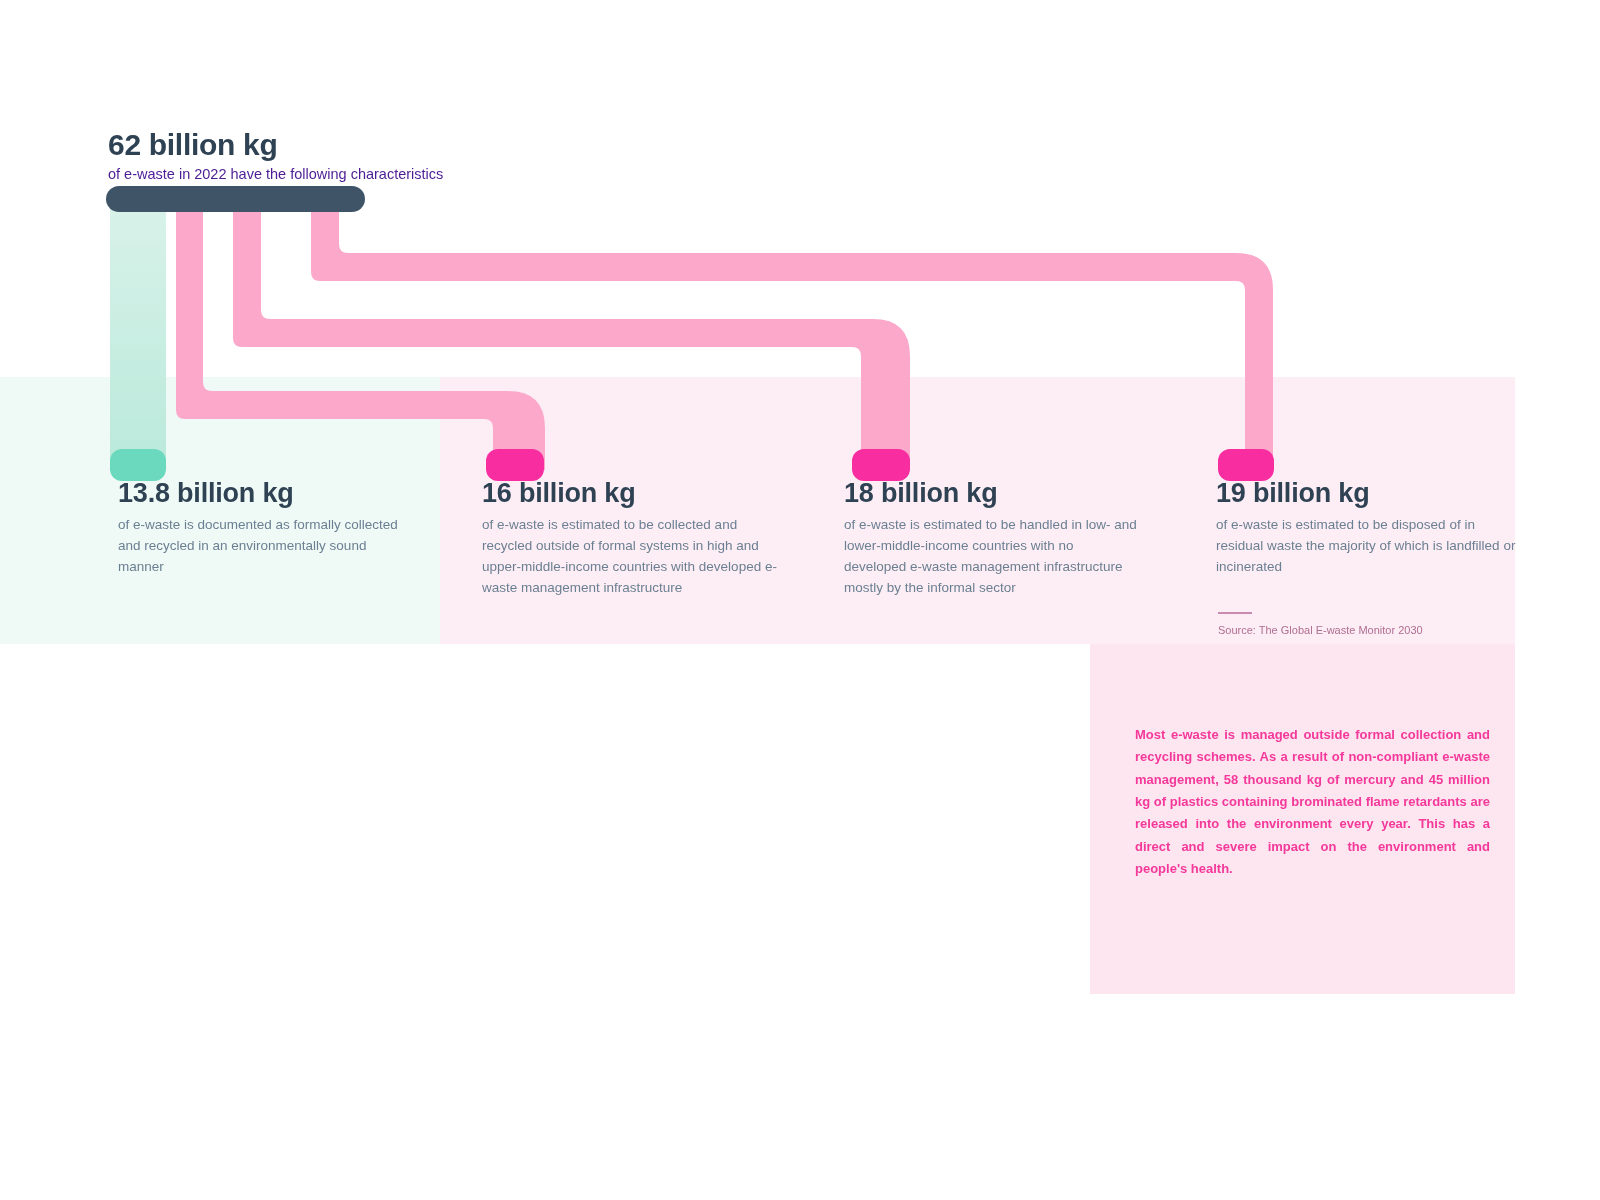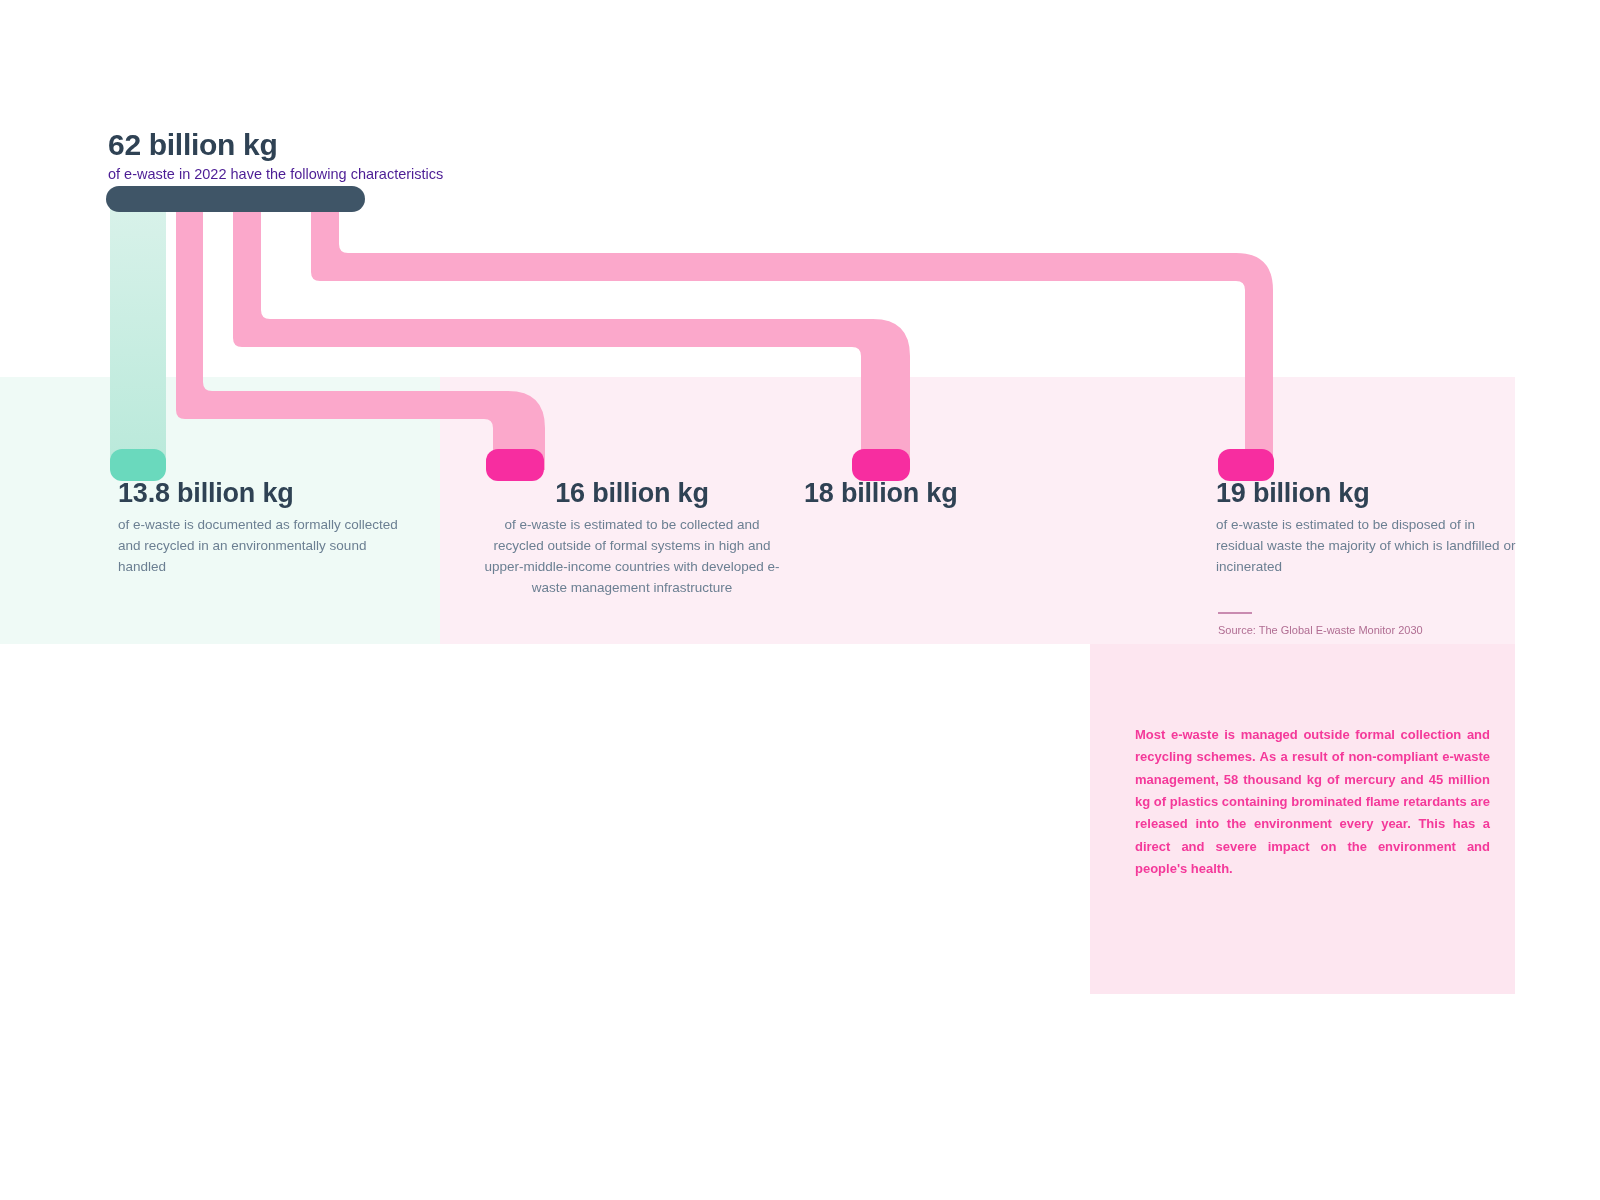--- a/index.html
+++ b/index.html
@@ -131,30 +131,31 @@
     <rect x="106" y="186" width="259" height="26" rx="13" fill="#3f5567"></rect>
 
     <rect x="110" y="449" width="56" height="32" rx="12" fill="#6ad9bd"></rect>
     <rect x="486" y="449" width="58" height="32" rx="12" fill="#f72da0"></rect>
     <rect x="852" y="449" width="58" height="32" rx="12" fill="#f72da0"></rect>
     <rect x="1218" y="449" width="56" height="32" rx="12" fill="#f72da0"></rect>
   </svg>
 
   <div class="node-label" style="left:108px; top:478px; width:290px;margin-left:10px;">
     <div class="val">13.8 billion kg</div>
-    <div class="desc">of e-waste is documented as formally collected and recycled in an environmentally sound handled</div>
+    <div class="desc">of e-waste is documented as formally collected and recycled in an environmentally sound manner</div>
   </div>
 
-  <div class="node-label" style="left:482px; top:478px; width:300px;text-align:center;">
+  <div class="node-label" style="left:482px; top:478px; width:300px;">
     <div class="val">16 billion kg</div>
     <div class="desc">of e-waste is estimated to be collected and recycled outside of formal systems in high and upper-middle-income countries with developed e-waste management infrastructure</div>
   </div>
 
-  <div class="node-label" style="left:804px; top:478px; width:295px;">
+  <div class="node-label" style="left:844px; top:478px; width:295px;">
     <div class="val">18 billion kg</div>
+    <div class="desc">of e-waste is estimated to be handled in low- and lower-middle-income countries with no developed e-waste management infrastructure mostly by the informal sector</div>
   </div>
 
   <div class="node-label" style="left:1216px; top:478px; width:300px;">
     <div class="val">19 billion kg</div>
     <div class="desc">of e-waste is estimated to be disposed of in residual waste the majority of which is landfilled or incinerated</div>
   </div>
 
   <div class="source-note">
     <div class="rule"></div>
     <div>Source: The Global E-waste Monitor 2030</div>

